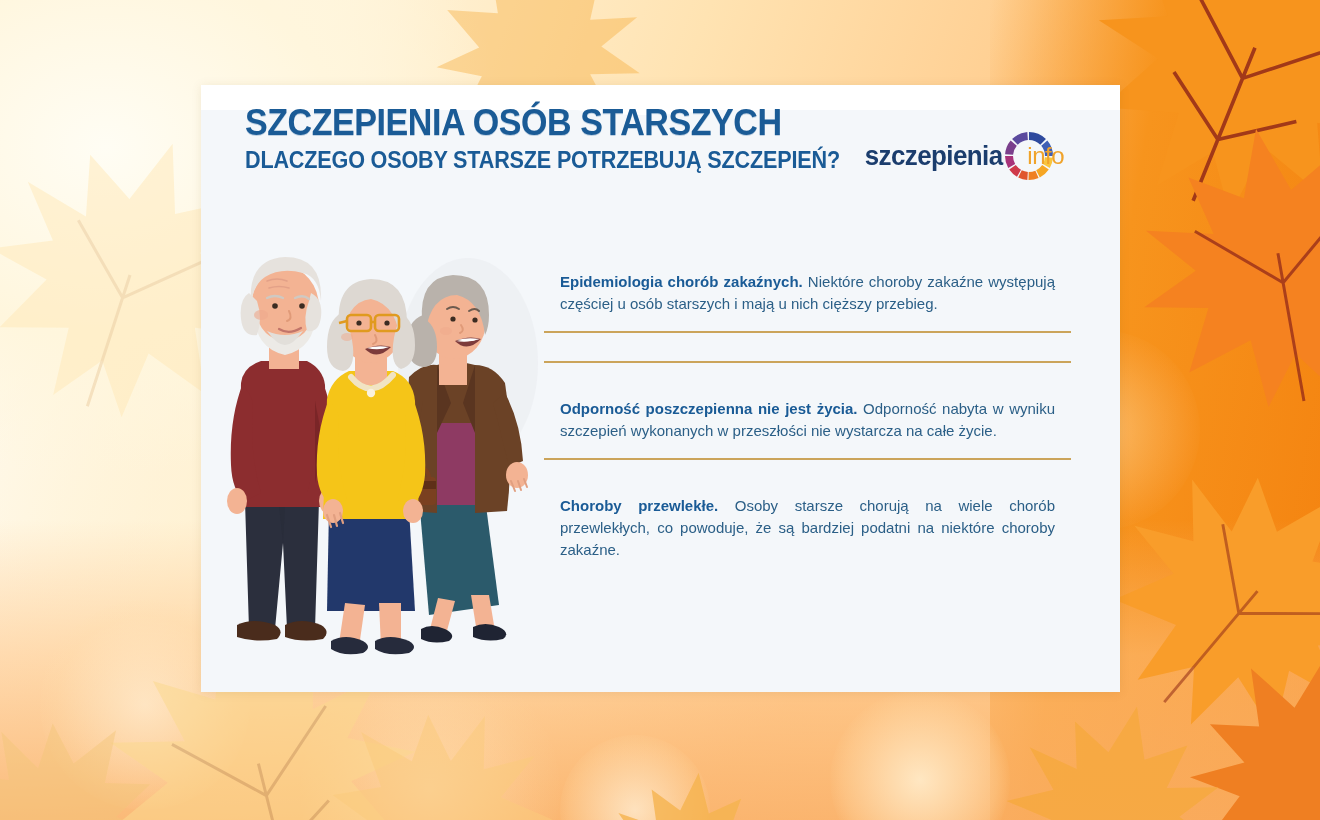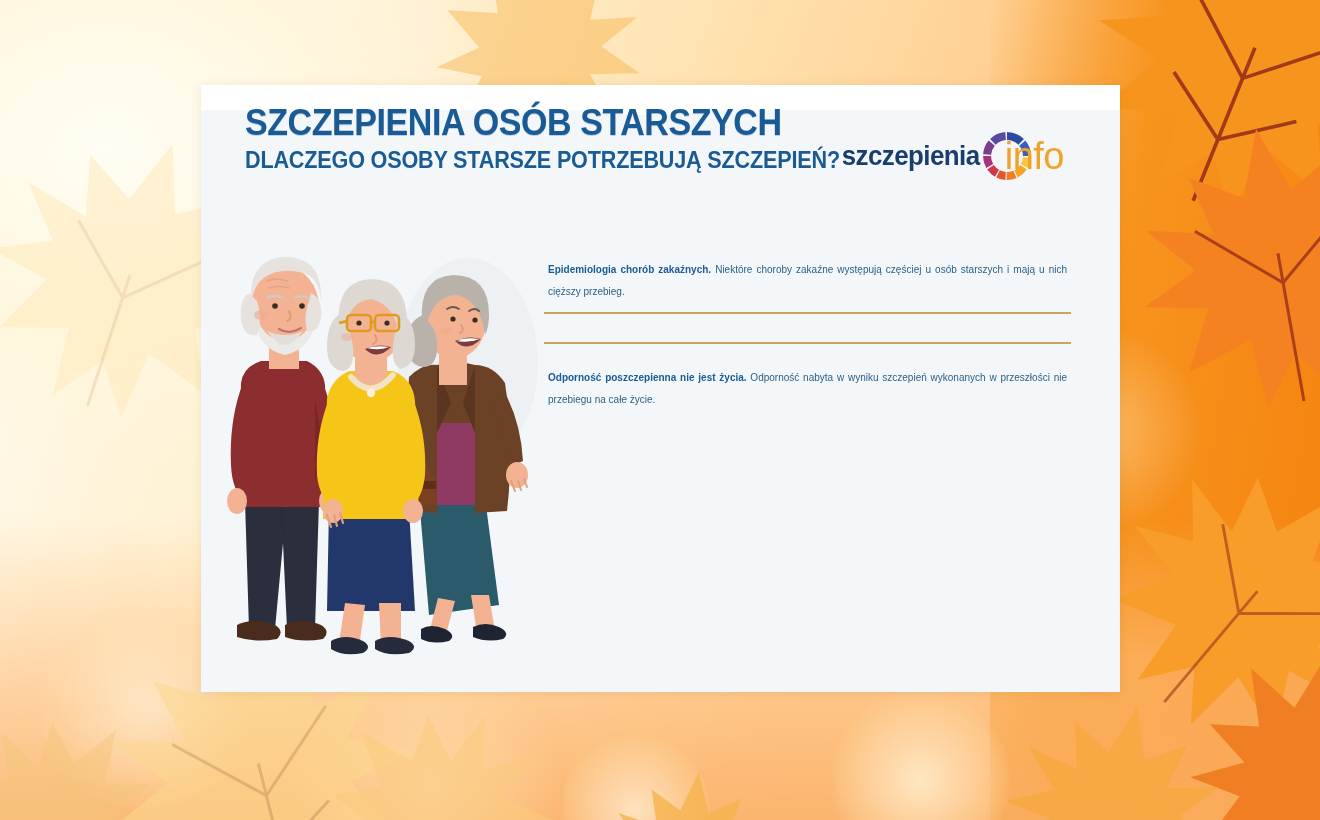--- a/index.html
+++ b/index.html
@@ -65,34 +65,34 @@
     white-space:nowrap;margin-top:3px;
   }
 
   .logo{position:absolute;right:56px;top:43px;display:flex;align-items:center;height:56px;}
   .logo-word{
     font-size:27px;font-weight:bold;color:#1b3d6d;letter-spacing:-.6px;
     transform:scaleX(.96);transform-origin:right center;
   }
   .logo-mark{position:relative;width:62px;height:56px;margin-left:-4px;}
   .logo-info{
-    font-size:38px;font-weight:normal;color:#f0a32a;letter-spacing:-.5px;
+    font-size:24px;font-weight:normal;color:#f0a32a;letter-spacing:-.5px;
     margin-left:-33px;position:relative;z-index:2;
   }
 
   
   .body-row{position:absolute;left:0;top:118px;width:100%;height:470px;}
   .illo{position:absolute;left:22px;top:40px;width:320px;height:425px;}
   .illo svg{display:block;}
 
   .content{position:absolute;left:343px;top:52px;width:527px;}
   .block{padding:0 0 9px 0;}
   .block p{
-    margin:4px;
-    font-size:10px;line-height:22px;
+    margin:16px;
+    font-size:15px;line-height:22px;
     color:#2b5f87;
     text-align:justify;
     text-justify:inter-word;
   }
   .block p b{color:#1a5b96;font-weight:bold;}
   .divider{height:0;border-top:2px solid #cba45a;margin:9px 0 10px 0;}
   .block:last-child .divider{display:none;}
 </style>
 </head>
 <body>
@@ -352,21 +352,25 @@
       <div class="block">
         <p><b>Epidemiologia chorób zakaźnych.</b><span> Niektóre choroby zakaźne występują częściej u osób starszych i mają u nich cięższy przebieg.</span></p>
         <div class="divider"></div>
       </div>
 
       <div class="block">
         <div class="divider"></div>
       </div>
 
       <div class="block">
-        <p><b>Odporność poszczepienna nie jest życia.</b><span> Odporność nabyta w wyniku szczepień wykonanych w przeszłości nie przebiegu na całe życie.</span></p>
+        <p><b>Odporność poszczepienna nie jest życia.</b><span> Odporność nabyta w wyniku szczepień wykonanych w przeszłości nie wystarcza na całe życie.</span></p>
         <div class="divider"></div>
       </div>
 
+      <div class="block">
+        <p><b>Choroby przewlekłe.</b><span> Osoby starsze chorują na wiele chorób przewlekłych, co powoduje, że są bardziej podatni na niektóre choroby zakaźne.</span></p>
+        <div class="divider"></div>
+      </div>
 
 
     </div>
   </div>
 </div>
 
 </body></html>

